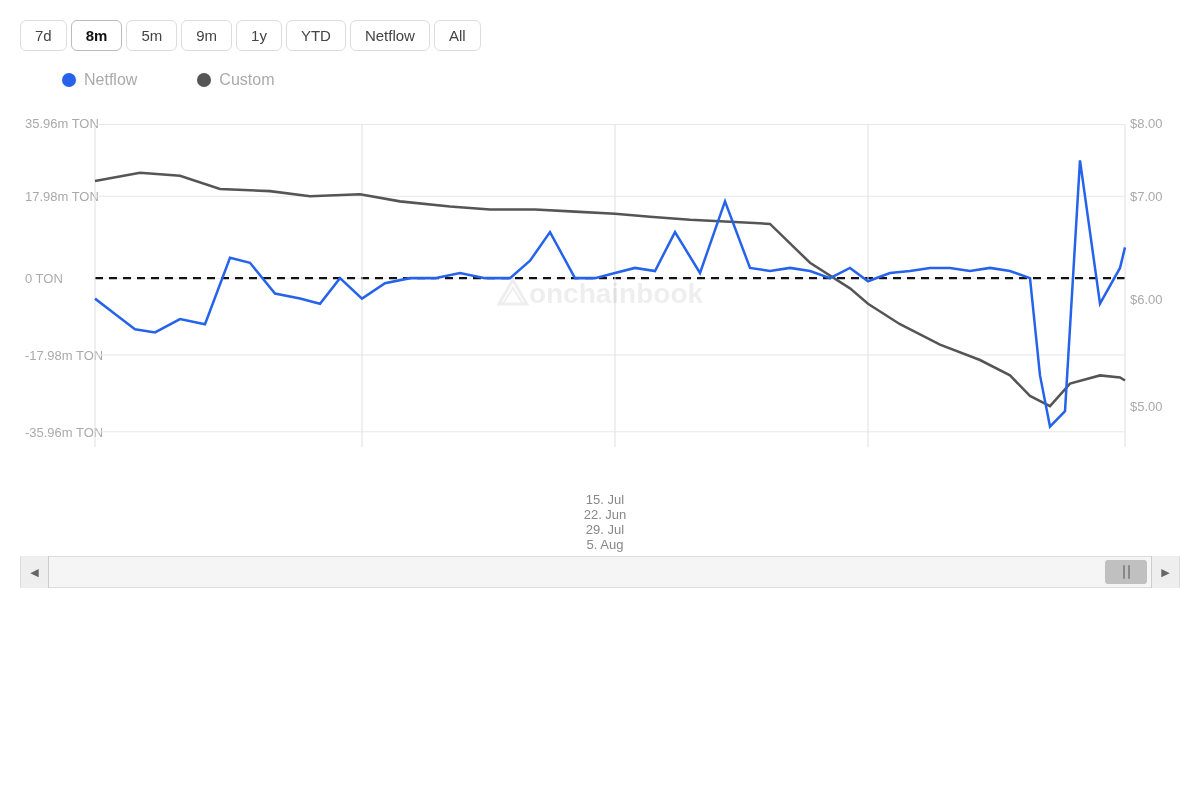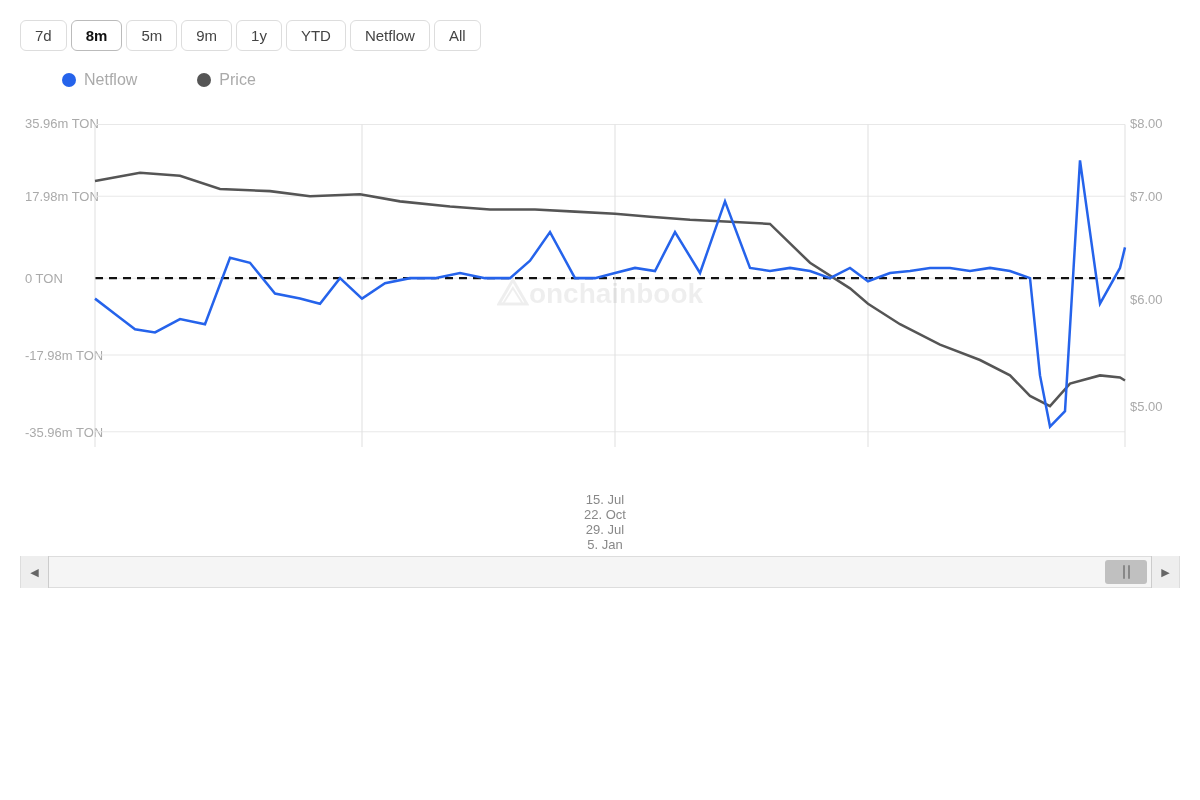--- a/index.html
+++ b/index.html
@@ -208,21 +208,21 @@
       <button class="time-btn">All</button>
     </div>
 
   <div class="legend">
     <div class="legend-item">
       <div class="legend-dot blue"></div>
       <span>Netflow</span>
     </div>
     <div class="legend-item">
       <div class="legend-dot gray"></div>
-      <span>Price</span>
+      <span>Custom</span>
     </div>
   </div>
 
   <div class="chart-section">
     <div class="main-chart-wrapper">
       
       <div class="watermark">
         <svg width="32" height="32" viewBox="0 0 32 32">
             <polygon points="16,2 30,26 2,26" fill="none" stroke="#333" stroke-width="3"></polygon>
             <polygon points="16,10 26,26 6,26" fill="none" stroke="#333" stroke-width="2"></polygon>
@@ -259,23 +259,23 @@
 
         <polyline points="75,80 120,72 160,75 200,88 250,90 290,95 340,93 380,100 430,105 470,108 515,108 555,110 595,112 630,115 670,118 710,120 750,122 790,160 830,185 848,200 880,220 920,240 960,255 990,270 1010,290 1030,300 1050,278 1080,270 1100,272 1105,275" fill="none" stroke="#555" stroke-width="2.5"></polyline>
 
         <polyline points="75,195 95,210 115,225 135,228 160,215 185,220 210,155 230,160 255,190 280,195 300,200 320,175 342,195 365,180 390,175 415,175 440,170 465,175 490,175 510,158 530,130 555,175 575,175 595,170 615,165 635,168 655,130 680,170 705,100 730,165 750,168 770,165 790,168 810,175 830,165 848,178 870,170 890,168 910,165 930,165 950,168 970,165 990,168 1010,175 1020,270 1030,320 1045,305 1060,60 1080,200 1100,165 1105,145" fill="none" stroke="#2563eb" stroke-width="2.5"></polyline>
 
       </svg>
     </div>
 
     <div class="x-axis-labels">
       <span class="x-label">15. Jul</span>
-      <span class="x-label">22. Oct</span>
+      <span class="x-label">22. Jun</span>
       <span class="x-label">29. Jul</span>
-      <span class="x-label">5. Jan</span>
+      <span class="x-label">5. Aug</span>
     </div>
 
 
     <div class="scrollbar-area">
       <div class="scroll-arrow">◀</div>
       <div class="scroll-track">
         <div class="scroll-thumb">
           <div class="scroll-thumb-lines">
             <div class="scroll-thumb-line"></div>
             <div class="scroll-thumb-line"></div>

